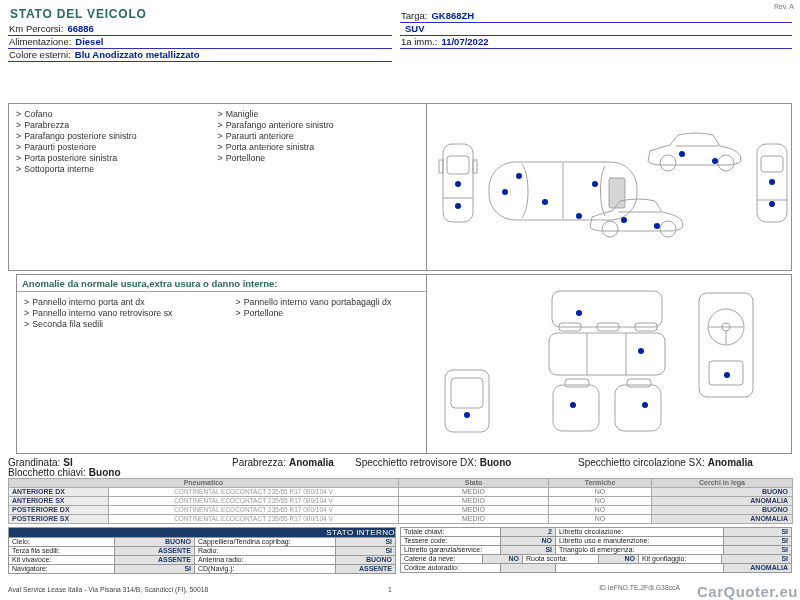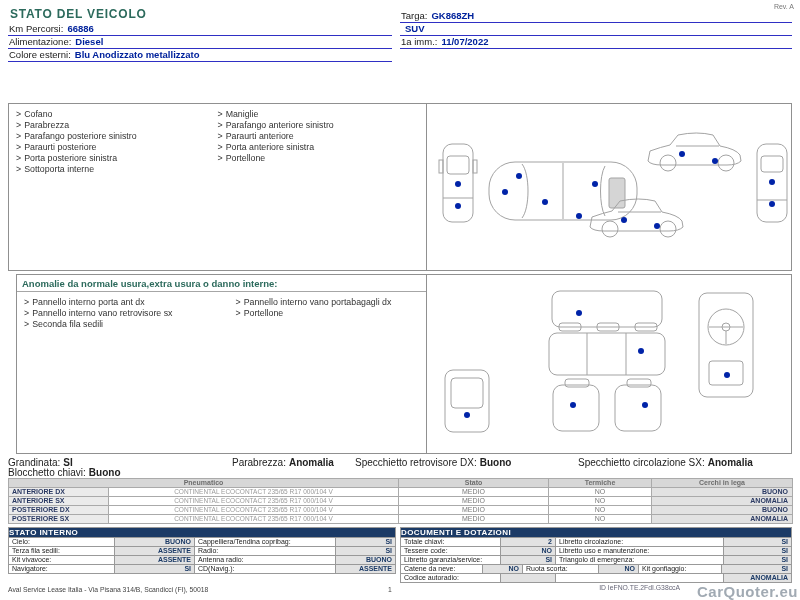--- a/index.html
+++ b/index.html
@@ -27,21 +27,21 @@
   .sumrow .val{font-weight:bold;color:#222;margin-left:3px}
   .tt{position:absolute;left:8px;top:478px;width:785px;border-left:1px solid #aaa;border-top:1px solid #aaa;font-size:7px}
   .ttr{display:flex;height:9px;line-height:8px}
   .ttc{border-right:1px solid #aaa;border-bottom:1px solid #aaa;overflow:hidden;white-space:nowrap}
   .tth{background:#d7d7d7;color:#6d6d6d;font-weight:bold;text-align:center}
   .tpos{background:#ebebeb;color:#2b3a63;font-weight:bold;padding-left:3px}
   .tdesc{color:#9a9a9a;text-align:center;font-size:6.5px}
   .tmid{color:#7a7a7a;text-align:center}
   .tval{background:#e2e2e2;color:#2b3a63;font-weight:bold;text-align:right;padding-right:4px}
   .itable{position:absolute;top:527px;border-left:1px solid #999;border-top:1px solid #999;font-size:7px;background:#fff}
-  .ithead{background:#1b3a66;color:#fff;font-weight:bold;text-align:left;height:10px;line-height:10px;font-size:8px;border-right:1px solid #999;border-bottom:1px solid #999;letter-spacing:.4px}
+  .ithead{background:#1b3a66;color:#fff;font-weight:normal;text-align:right;height:10px;line-height:10px;font-size:8px;border-right:1px solid #999;border-bottom:1px solid #999;letter-spacing:.4px}
   .irow{display:flex;height:9px;line-height:8px}
   .ic{border-right:1px solid #999;border-bottom:1px solid #999;overflow:hidden;white-space:nowrap}
   .ilab{padding-left:3px;color:#1a1a1a}
   .ival{background:#e2e2e2;color:#1b3a66;font-weight:bold;text-align:right;padding-right:3px}
   .footer{position:absolute;left:8px;top:586px;width:784px;font-size:6.8px;color:#444}
   .f-center{position:absolute;left:380px;top:0}
   .f-right{position:absolute;right:112px;top:-2px;color:#667}
   .wm{position:absolute;right:2px;bottom:0;font-size:15px;font-weight:bold;color:#97a1ab;opacity:.9;letter-spacing:.5px}
 </style>
 </head>
@@ -325,21 +325,20 @@
     </div>
     <div class="irow">
       <div class="ic ilab" style="width:106px">Navigatore:</div>
       <div class="ic ival" style="width:80px">SI</div>
       <div class="ic ilab" style="width:141px">CD(Navig.):</div>
       <div class="ic ival" style="flex:1">ASSENTE</div>
     </div>
   </div>
 
   <div class="itable" style="left:400px;width:392px;">
-    <div class="ithead">DOCUMENTI E DOTAZIONI</div>
     <div class="irow">
       <div class="ic ilab" style="width:100px">Totale chiavi:</div>
       <div class="ic ival" style="width:55px">2</div>
       <div class="ic ilab" style="width:168px">Libretto circolazione:</div>
       <div class="ic ival" style="flex:1">SI</div>
     </div>
     <div class="irow">
       <div class="ic ilab" style="width:100px">Tessere code:</div>
       <div class="ic ival" style="width:55px">NO</div>
       <div class="ic ilab" style="width:168px">Libretto uso e manutenzione:</div>

